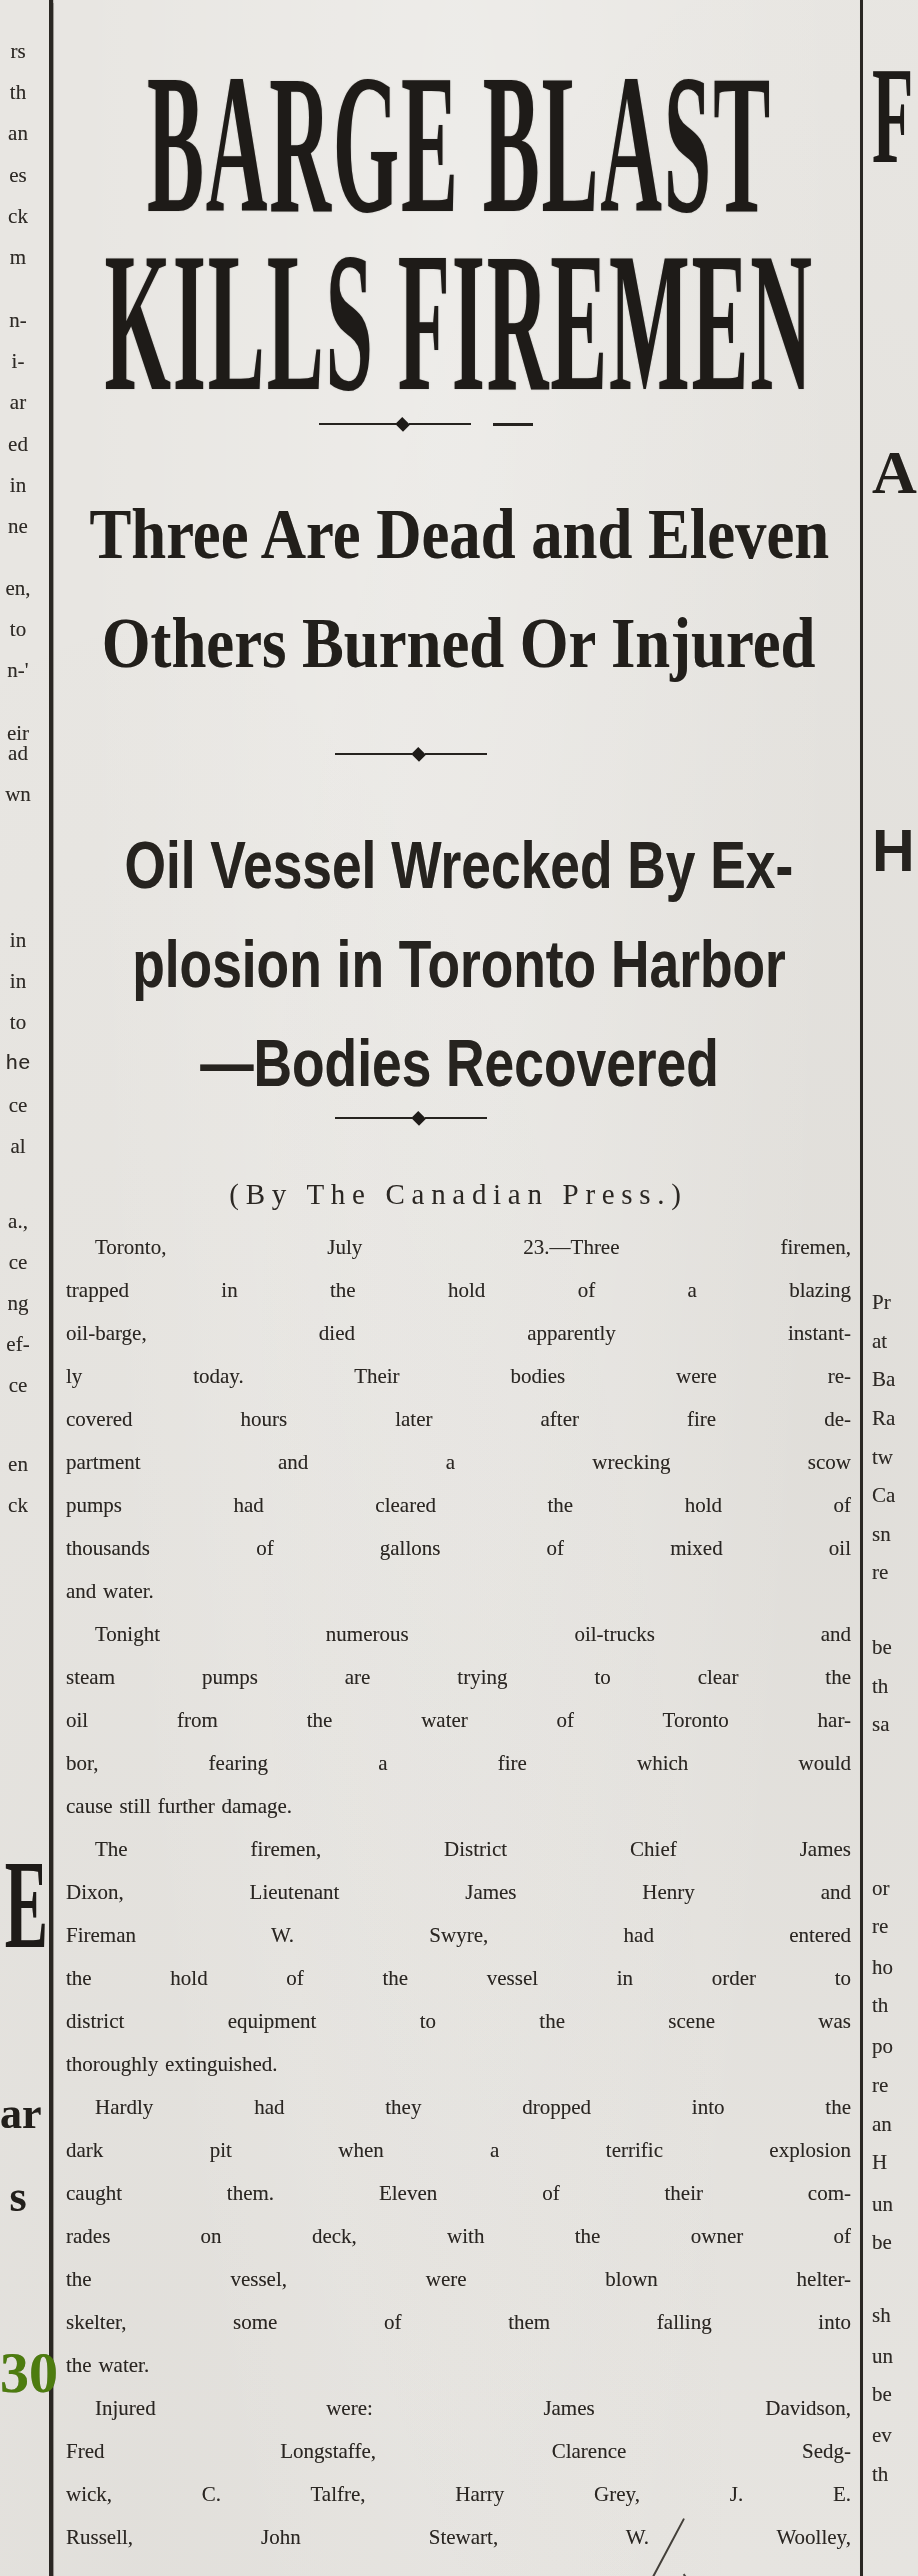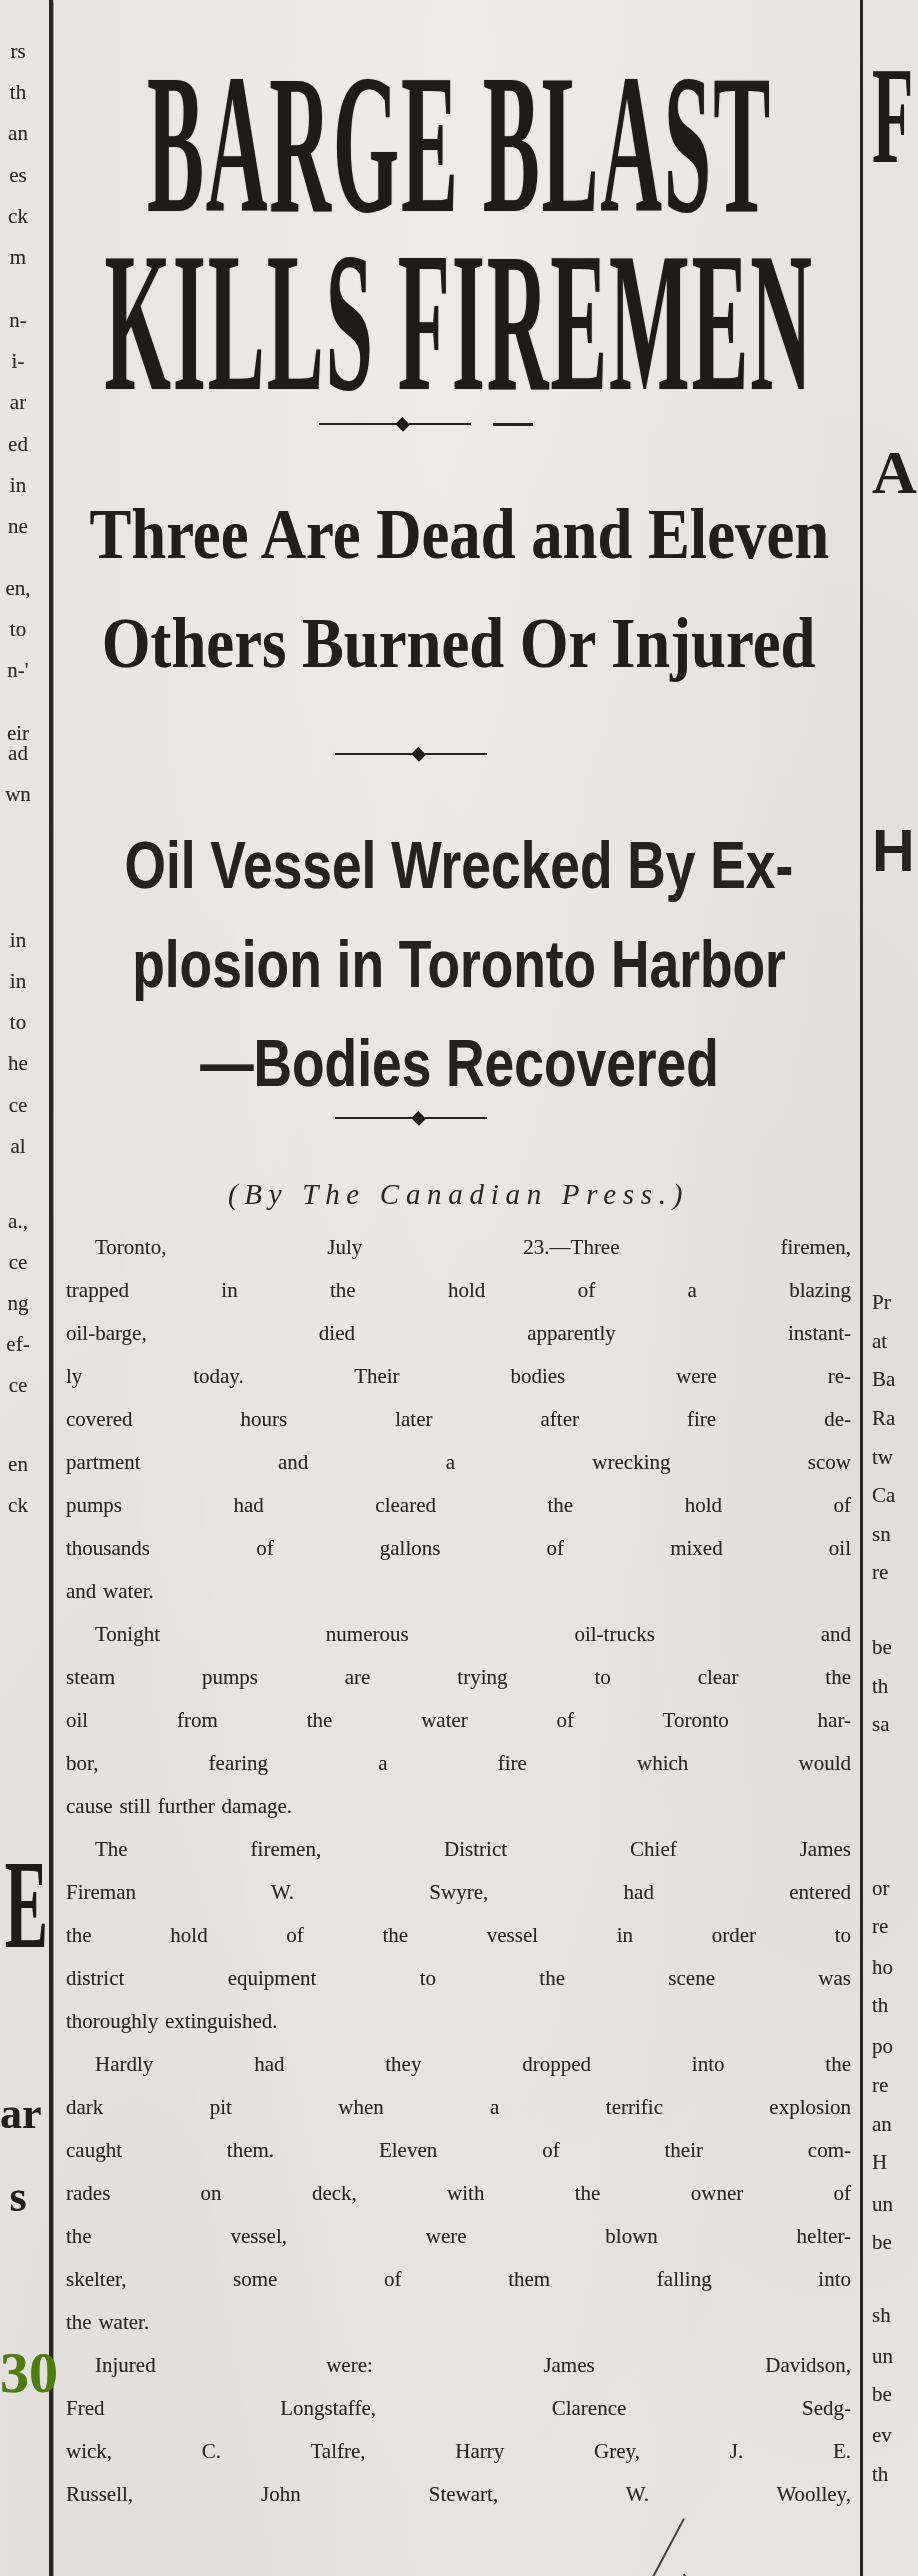--- a/index.html
+++ b/index.html
@@ -60,21 +60,21 @@
     width:11.3px;height:11.3px;background:#1e1b18;margin:0 1px;
     transform:rotate(45deg) scale(1,.9);
   }
   .ink-scratch{position:absolute;left:665px;top:2514px;width:2.1px;height:77px;background:#44403a;transform:rotate(28deg);border-radius:1px;}
   .ink-scratch2{position:absolute;left:693px;top:2571px;width:1.5px;height:36px;background:#4a453f;transform:rotate(-35deg);}
 
   
   .column{position:absolute;left:66px;top:1176px;width:785px;}
   .byline{
     text-align:center;font-size:29px;line-height:36px;letter-spacing:6.7px;
-    margin-bottom:14.4px;color:#2b2723;font-style:italic;
+    margin-bottom:14.4px;color:#2b2723;
   }
   .para{margin:0;}
   .bline{
     font-size:21px;line-height:43px;word-spacing:1.5px;
     text-align:justify;text-align-last:justify;
     color:#2a2622;text-shadow:0 0 0.5px rgba(42,38,34,.3);
   }
   .bline.first{text-indent:29px;}
   .bline.last{text-align-last:left;}
 
@@ -169,20 +169,21 @@
       </div>
       <div class="para">
         <div class="bline first">Tonight numerous oil-trucks and</div>
         <div class="bline">steam pumps are trying to clear the</div>
         <div class="bline">oil from the water of Toronto har-</div>
         <div class="bline">bor, fearing a fire which would</div>
         <div class="bline last">cause still further damage.</div>
       </div>
       <div class="para">
         <div class="bline first">The firemen, District Chief James</div>
+        <div class="bline">Dixon, Lieutenant James Henry and</div>
         <div class="bline">Fireman W. Swyre, had entered</div>
         <div class="bline">the hold of the vessel in order to</div>
         <div class="bline">district equipment to the scene was</div>
         <div class="bline last">thoroughly extinguished.</div>
       </div>
       <div class="para">
         <div class="bline first">Hardly had they dropped into the</div>
         <div class="bline">dark pit when a terrific explosion</div>
         <div class="bline">caught them. Eleven of their com-</div>
         <div class="bline">rades on deck, with the owner of</div>
@@ -218,21 +219,21 @@
     <div class="frag frag-left k-body" style="top: 511px;">ne</div>
     <div class="frag frag-left k-body" style="top: 573px;">en,</div>
     <div class="frag frag-left k-body" style="top: 614px;">to</div>
     <div class="frag frag-left k-body" style="top: 655px;">n-'</div>
     <div class="frag frag-left k-body" style="top: 697px; margin-top: 21px;">eir</div>
     <div class="frag frag-left k-body" style="top: 738px;">ad</div>
     <div class="frag frag-left k-body" style="top: 779px;">wn</div>
     <div class="frag frag-left k-body" style="top: 925px;">in</div>
     <div class="frag frag-left k-body" style="top: 966px;">in</div>
     <div class="frag frag-left k-body" style="top: 1007px;">to</div>
-    <div class="frag frag-left k-body" style="top: 1048px;">he</div>
+    <div class="frag frag-left k-body" style="top: 1048px; font-family: Liberation Mono, monospace;">he</div>
     <div class="frag frag-left k-body" style="top: 1090px;">ce</div>
     <div class="frag frag-left k-body" style="top: 1131px;">al</div>
     <div class="frag frag-left k-body" style="top: 1206px;">a.,</div>
     <div class="frag frag-left k-body" style="top: 1247px;">ce</div>
     <div class="frag frag-left k-body" style="top: 1288px;">ng</div>
     <div class="frag frag-left k-body" style="top: 1329px;">ef-</div>
     <div class="frag frag-left k-body" style="top: 1370px;">ce</div>
     <div class="frag frag-left k-body" style="top: 1449px;">en</div>
     <div class="frag frag-left k-body" style="top: 1490px;">ck</div>
     <div class="frag frag-left k-display" style="top: 1842px;"><span>E</span></div>

